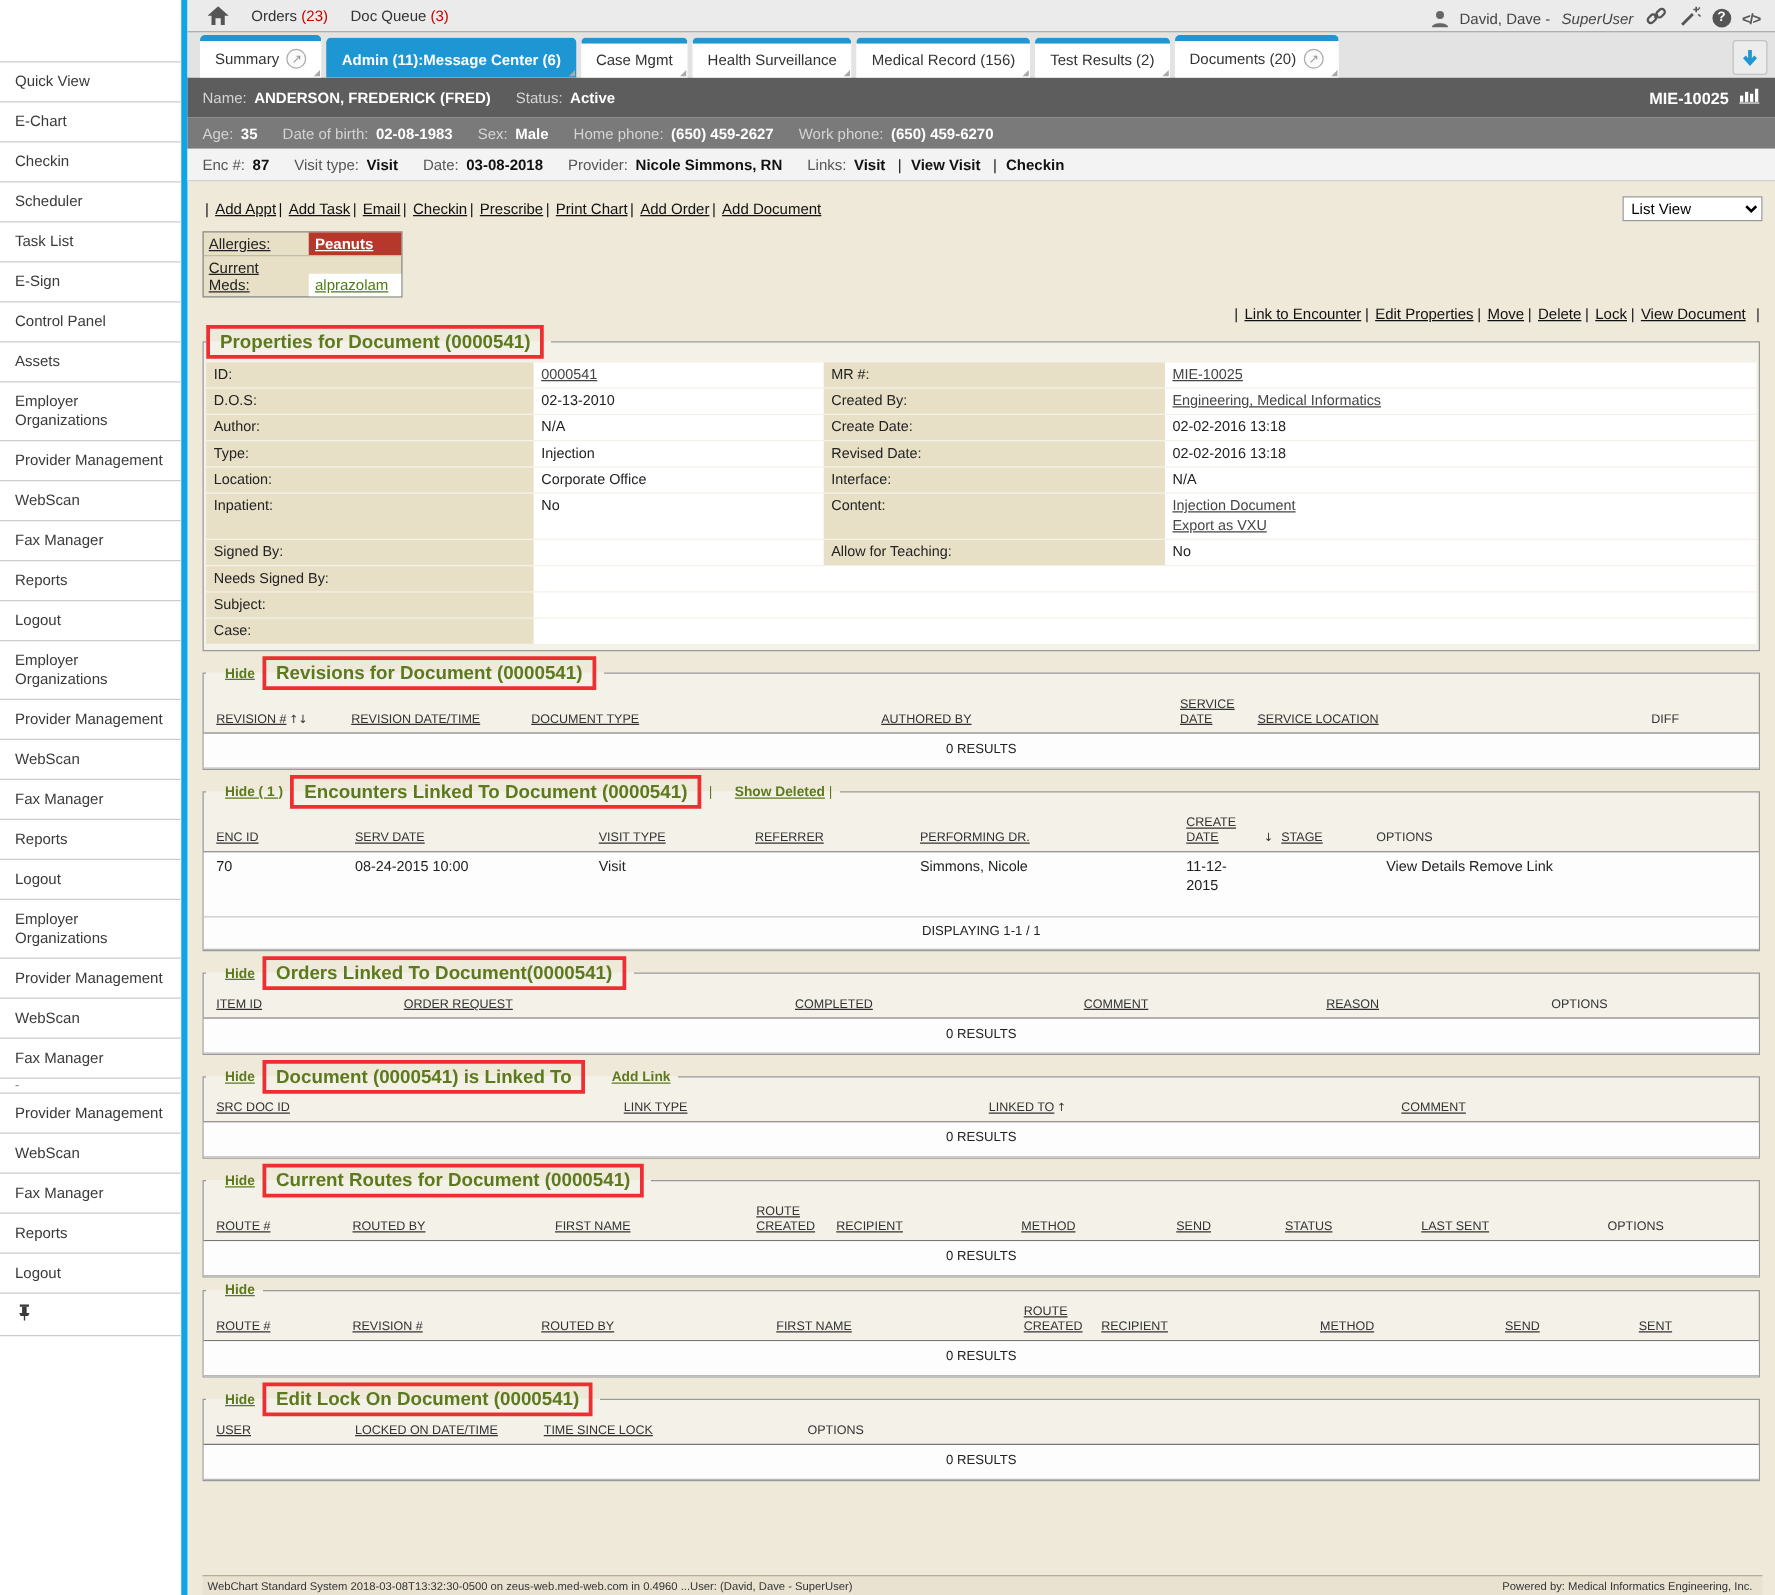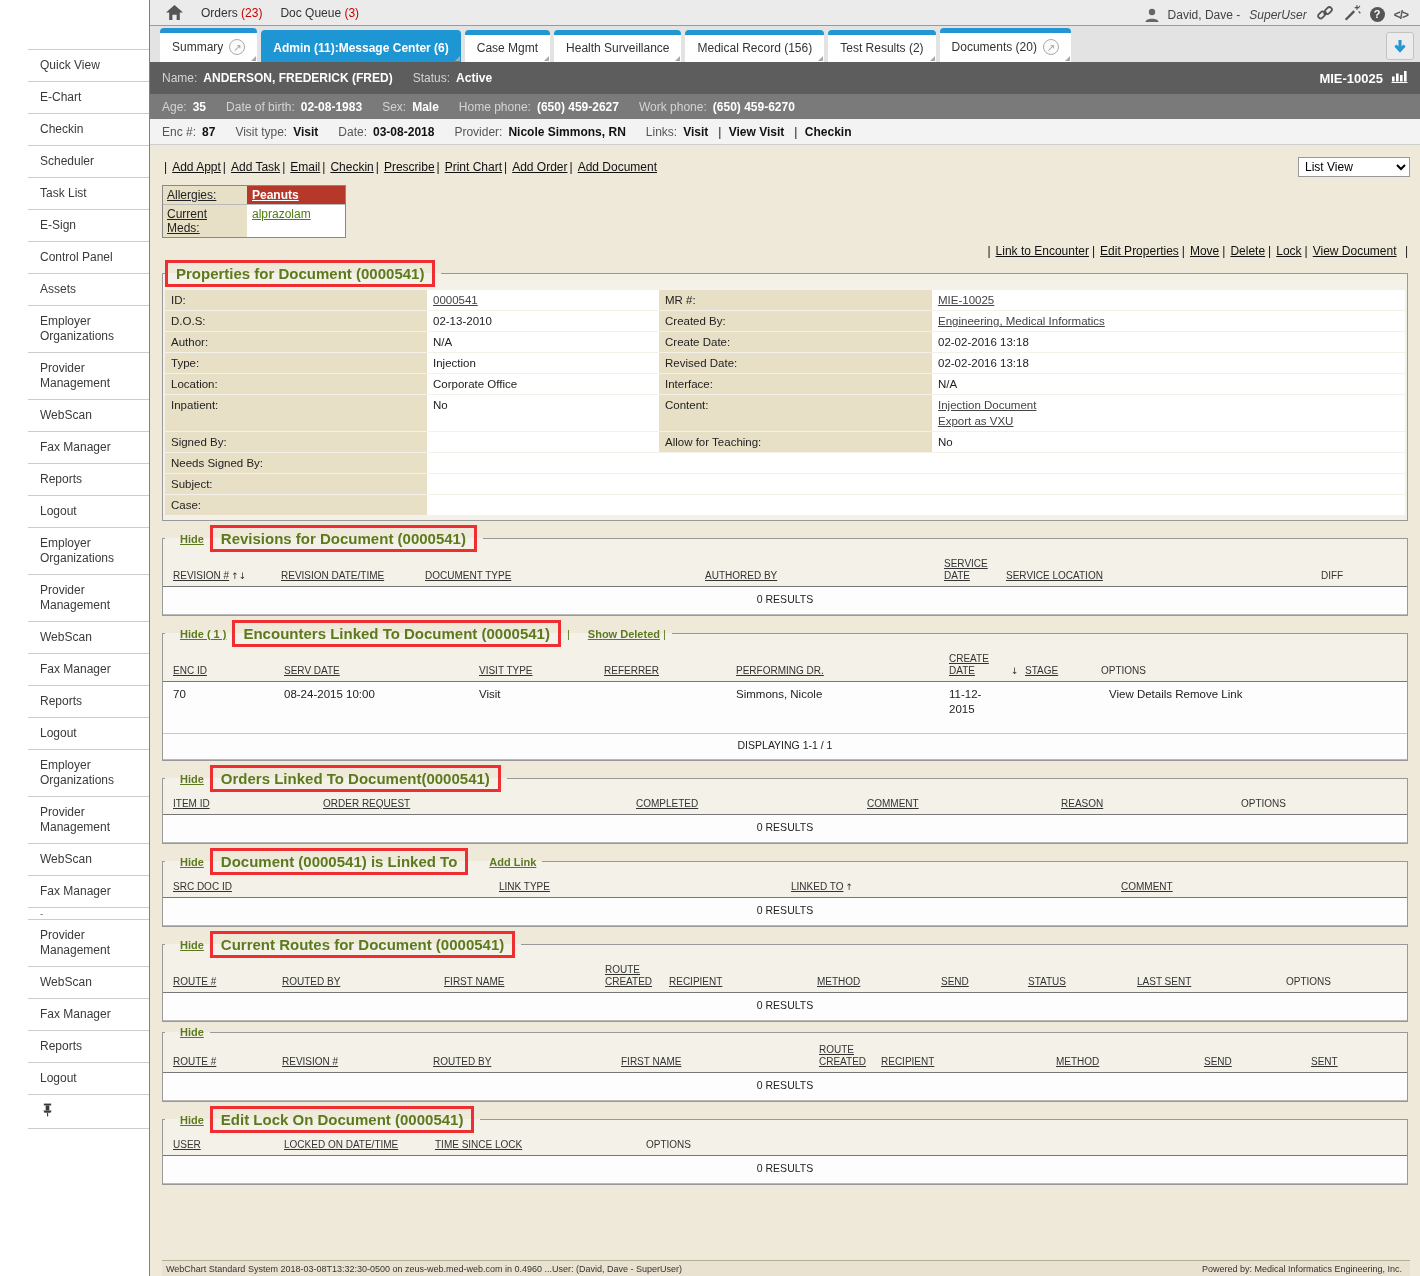--- a/index.html
+++ b/index.html
@@ -1,21 +1,21 @@
 <!DOCTYPE html>
 <html><head>
 <meta charset="utf-8">
 <style>
   * { box-sizing: border-box; }
   html,body { margin:0; padding:0; }
   body { font-family:"Liberation Sans", sans-serif; font-size:12px; color:#222; }
   #page { width:1420px; height:1276px; display:flex; background:#efe9d9; overflow:hidden; }
 
   
-  #sidebar { width:150px; flex:0 0 150px; background:#fff; border-right:1px solid #0ea5e9; display:flex; flex-direction:column;padding-left:28px; }
+  #sidebar { width:150px; flex:0 0 150px; background:#fff; border-right:5px solid #0ea5e9; display:flex; flex-direction:column; }
   .side-spacer { height:50px; border-bottom:1px solid #ccc; }
   .side-item { padding:8px 12px; border-bottom:1px solid #ccc; color:#3a3a3a; font-size:12px; line-height:15px; cursor:pointer; }
   .side-item-clipped { height:12px; overflow:hidden; border-bottom:1px solid #ccc; padding:0 12px; font-size:10px; color:#777; }
   .side-pin { padding:8px 14px; border-bottom:1px solid #ccc; }
 
   
   #rightcol { flex:1; display:flex; flex-direction:column; min-width:0; }
 
   
   #topbar { height:26px; background:#ebebeb; border-bottom:1px solid #9a9a9a; display:flex; align-items:center; padding:0 12px 0 16px; gap:18px; }
@@ -49,23 +49,23 @@
   .plink + .plink::before { content:" | "; font-weight:normal; margin:0 4px; }
 
   
   #main { flex:1; padding:12px 10px 0 12px; display:flex; flex-direction:column; min-height:0; }
   #actions-row { display:flex; align-items:flex-start; }
   #action-links { font-size:12px; color:#111; padding-top:3px; }
   #action-links a { color:#111; text-decoration:underline; cursor:pointer; }
   #action-links a::before { content:"| "; text-decoration:none; display:inline-block; margin:0 5px 0 2px; }
   #view-select { width:112px; font-size:12px; padding:1px 2px; border:1px solid #999; background:#fff; }
 
-  #chart-box { margin-top:8px; width:184px; border:1px solid #888; background:#e8e0c6; font-size:12px; }
+  #chart-box { margin-top:8px; width:160px; border:1px solid #888; background:#e8e0c6; font-size:12px; }
   .cb-row { display:flex; border-bottom:1px solid #bbb; }
-  .cb-row:last-child { border-bottom:none; }
+  .cb-row:last-child { border-bottom:none;align-items:flex-end; }
   .cb-label { width:84px; padding:2px 4px; text-decoration:underline; color:#222; }
   .cb-val { flex:1; padding:2px 5px; text-decoration:underline; cursor:pointer; }
   .cb-allergy { background:#b5382a; color:#fff; font-weight:bold; }
   .cb-med { background:#fff; color:#4d7c0f; }
 
   #doc-actions { text-align:right; font-size:12px; margin:6px 2px 2px 0; }
   #doc-actions a { color:#111; text-decoration:underline; cursor:pointer; }
   #doc-actions a::before { content:"| "; display:inline-block; margin:0 5px 0 3px; }
   #doc-actions::after { content:" |"; margin-left:5px; }
 

